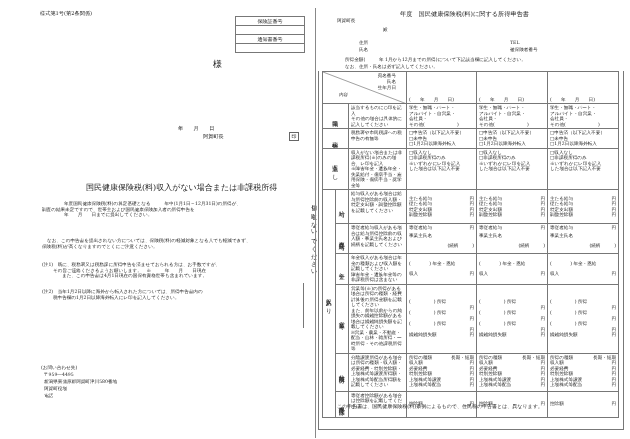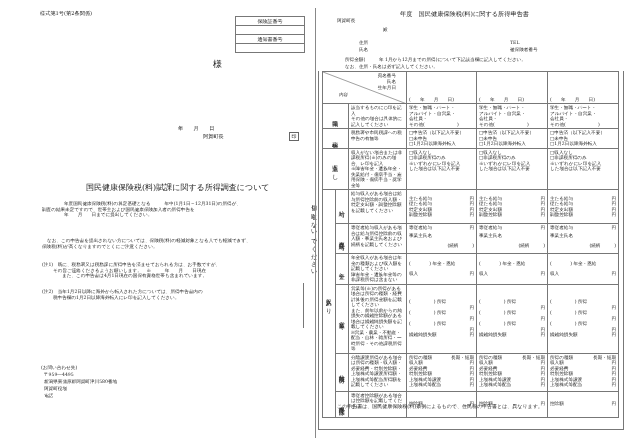--- a/index.html
+++ b/index.html
@@ -41,21 +41,21 @@
   <div>通知書番号</div>
   <div></div>
 </div>
 
 <div class="abs t9" style="left:213px;top:58px;">様</div>
 
 <div class="abs t5" style="left:178px;top:125px;">年　　月　　日</div>
 <div class="abs t5" style="left:203px;top:133px;">阿賀町長</div>
 <div class="abs stamp">印</div>
 
-<div class="abs t8" style="left:86px;top:182px;">国民健康保険税(料)賦課に関する所得調査について</div>
+<div class="abs t8" style="left:86px;top:182px;">国民健康保険税(料)収入がない場合または非課税所得</div>
 
 <div class="abs t4" style="left:42px;top:201px;width:260px;">
   <div style="padding-left:22px">年度国民健康保険税(料)の算定基礎となる　　　年中(1月1日～12月31日)の所得が、</div>
   <div>調査の結果未定ですので、世帯主および国民健康保険加入者の所得申告を</div>
   <div style="padding-left:22px">年　　月　　日までに提出してください。</div>
 </div>
 
 <div class="abs t4" style="left:42px;top:238px;width:262px;">
   <div style="padding-left:5px">なお、この申告書を提出されない方については、保険税(料)の軽減対象となる人でも軽減できず、</div>
   <div>保険税(料)が高くなりますのでとくにご注意ください。</div>

